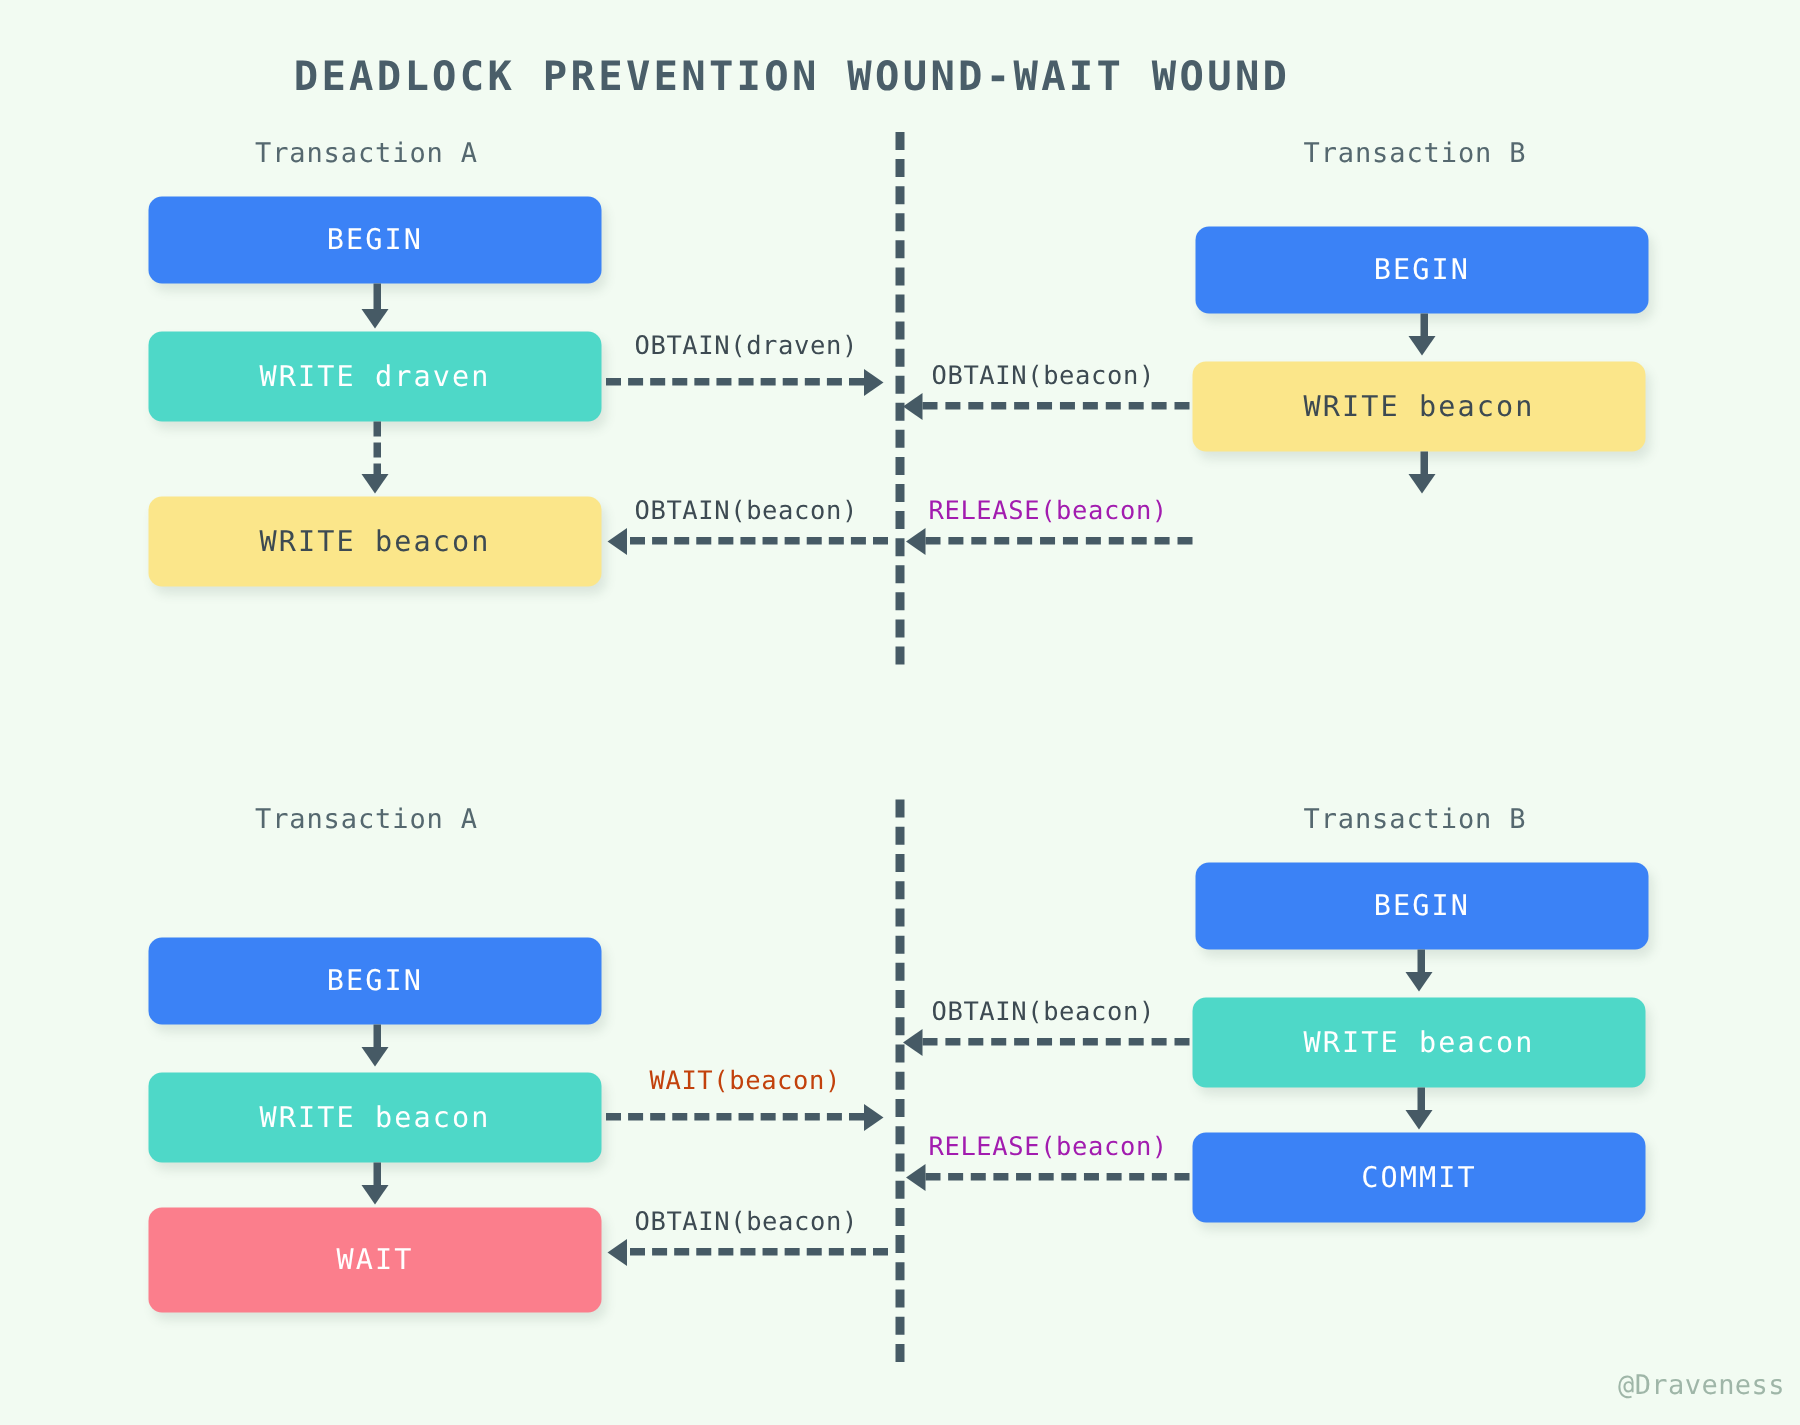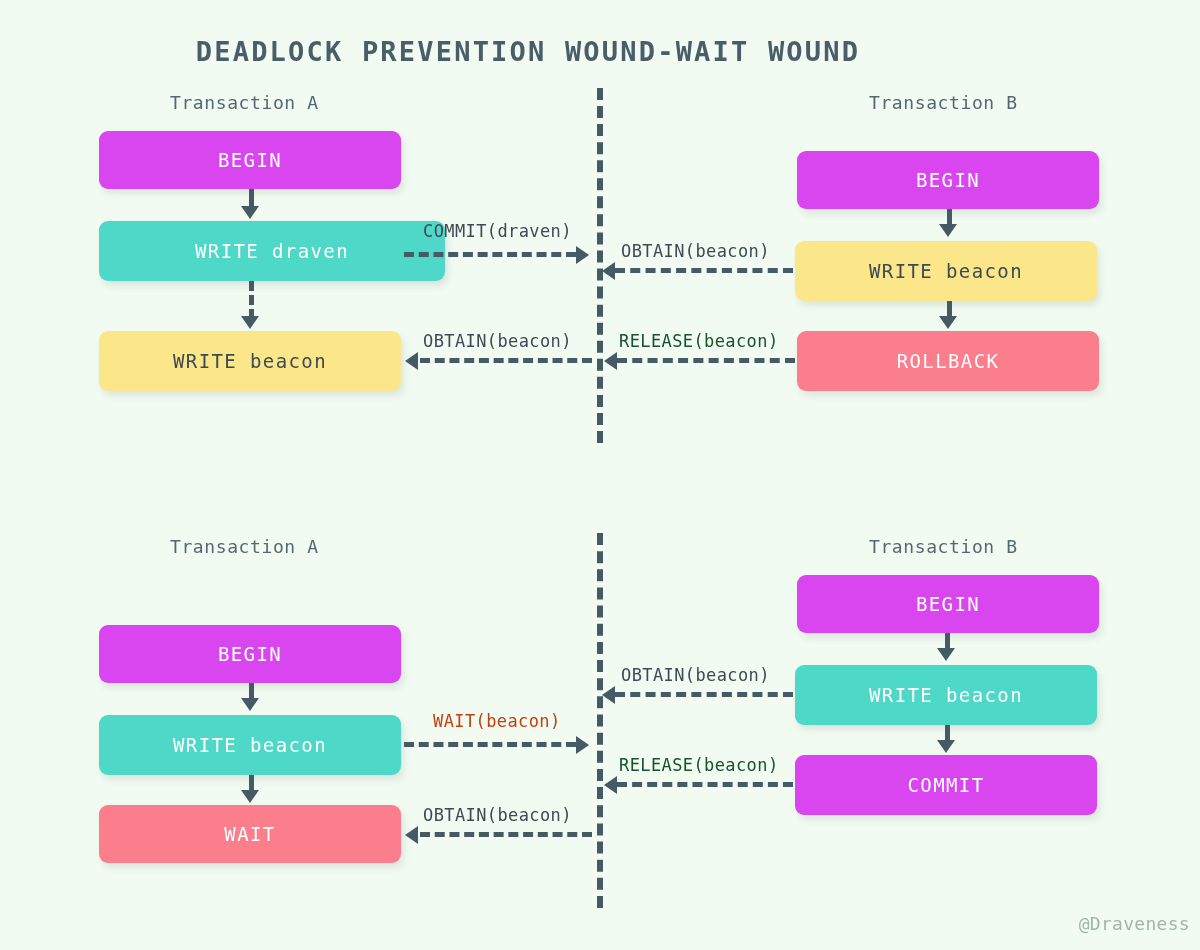--- a/index.html
+++ b/index.html
@@ -47,21 +47,21 @@
     position: absolute;
     border-radius: 9px;
     display: flex;
     align-items: center;
     justify-content: center;
     font-size: 19px;
     letter-spacing: 1.4px;
     box-shadow: 3px 5px 7px rgba(60,90,80,0.13);
     box-sizing: border-box;
   }
-  .node.dark   { background: #d946ef; color: #ffffff; align-items: center; }
+  .node.dark   { background: #3b82f6; color: #ffffff; align-items: center; }
   .node.teal   { background: #4ed8c8; color: #ffffff; }
   .node.yellow { background: #fbe68a; color: #3d4a52; }
   .node.pink   { background: #fb7e8c; color: #ffffff; }
 
   
   .vconn {
     position: absolute;
     width: 0;
     border-left: 5px dashed #465a65;
   }
@@ -95,21 +95,21 @@
   }
 
   
   .msg-label {
     position: absolute;
     font-size: 17px;
     letter-spacing: 0.4px;
     white-space: nowrap;
     color: #3d4a52;
   }
-  .msg-label.teal { color: #14532d; }
+  .msg-label.teal { color: #a21caf; }
   .msg-label.pink { color: #c2410c; }
 
   
   .divider {
     position: absolute;
     left: 597px;
     width: 0;
     border-left: 6px dashed #465a65;
   }
 
@@ -131,48 +131,45 @@
   <div class="diagram-title" style="top:36px;">DEADLOCK PREVENTION WOUND-WAIT WOUND</div>
 
   <div class="col-caption" style="left:170px; top:92px;">Transaction A</div>
   <div class="col-caption" style="left:869px; top:92px;">Transaction B</div>
 
   <div class="divider" style="top:88px; height:355px;"></div>
 
   <div class="node dark" style="left:99px; top:131px; width:302px; height:58px;">
     <span>BEGIN</span>
   </div>
-  <div class="node teal" style="left:99px; top:221px; width:346px; height:60px;">
+  <div class="node teal" style="left:99px; top:221px; width:302px; height:60px;">
     <span>WRITE draven</span>
   </div>
   <div class="node yellow" style="left:99px; top:331px; width:302px; height:60px;">
     <span>WRITE beacon</span>
   </div>
 
   <div class="vconn" style="left:249px; top:189px; height:20px;"></div>
   <div class="vhead" style="left:241px; top:206px;"></div>
   <div class="vconn" style="left:249px; top:281px; height:38px;"></div>
   <div class="vhead" style="left:241px; top:316px;"></div>
 
   <div class="node dark" style="left:797px; top:151px; width:302px; height:58px;">
     <span>BEGIN</span>
   </div>
   <div class="node yellow" style="left:795px; top:241px; width:302px; height:60px;">
     <span>WRITE beacon</span>
   </div>
-  <div class="node pink" style="left:797px; top:331px; width:302px; height:60px;">
-    <span>ROLLBACK</span>
-  </div>
 
   <div class="vconn" style="left:947px; top:209px; height:18px;"></div>
   <div class="vhead" style="left:939px; top:224px;"></div>
   <div class="vconn" style="left:947px; top:301px; height:18px;"></div>
   <div class="vhead" style="left:939px; top:316px;"></div>
 
-  <div class="msg-label" style="left:423px; top:221px;">COMMIT(draven)</div>
+  <div class="msg-label" style="left:423px; top:221px;">OBTAIN(draven)</div>
   <div class="hconn" style="left:404px; top:252px; width:172px;"></div>
   <div class="hhead-r" style="left:576px; top:246px;"></div>
 
   <div class="msg-label" style="left:621px; top:241px;">OBTAIN(beacon)</div>
   <div class="hconn" style="left:615px; top:268px; width:178px;"></div>
   <div class="hhead-l" style="left:602px; top:262px;"></div>
 
   <div class="msg-label" style="left:423px; top:331px;">OBTAIN(beacon)</div>
   <div class="hconn" style="left:420px; top:358px; width:172px;"></div>
   <div class="hhead-l" style="left:405px; top:352px;"></div>
@@ -186,21 +183,21 @@
   <div class="col-caption" style="left:869px; top:536px;">Transaction B</div>
 
   <div class="divider" style="top:533px; height:375px;"></div>
 
   <div class="node dark" style="left:99px; top:625px; width:302px; height:58px;">
     <span>BEGIN</span>
   </div>
   <div class="node teal" style="left:99px; top:715px; width:302px; height:60px;">
     <span>WRITE beacon</span>
   </div>
-  <div class="node pink" style="left:99px; top:805px; width:302px; height:58px;">
+  <div class="node pink" style="left:99px; top:805px; width:302px; height:70px;">
     <span>WAIT</span>
   </div>
 
   <div class="vconn" style="left:249px; top:683px; height:18px;"></div>
   <div class="vhead" style="left:241px; top:698px;"></div>
   <div class="vconn" style="left:249px; top:775px; height:18px;"></div>
   <div class="vhead" style="left:241px; top:790px;"></div>
 
   <div class="node dark" style="left:797px; top:575px; width:302px; height:58px;">
     <span>BEGIN</span>

